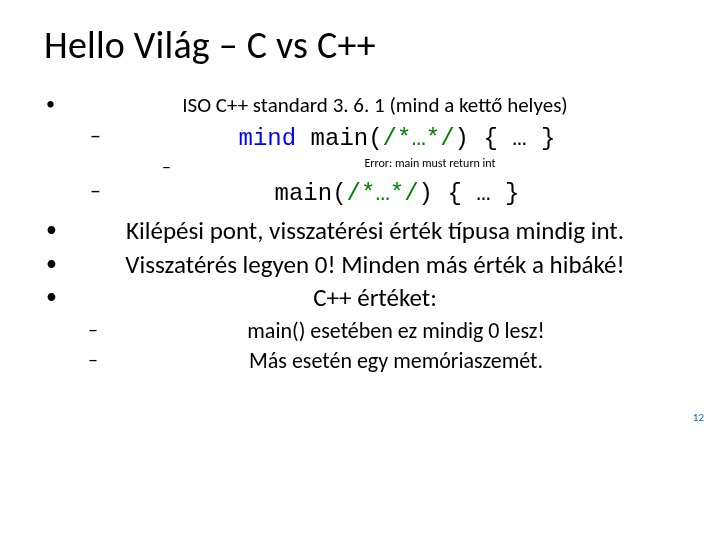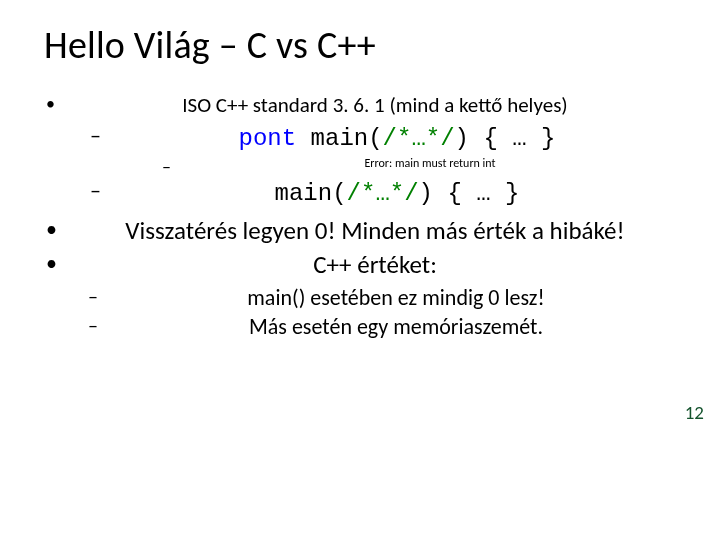--- a/index.html
+++ b/index.html
@@ -98,49 +98,50 @@
   }
   .code {
     font-family: Consolas, "Courier New", monospace;
   }
   .kw { color: #0000ff; }
   .cm { color: #008000; }
   .pagenum {
     position: absolute;
     right: 16px;
     bottom: 12px;
-    font-size: 19px;
-    color: #14532d;
+    font-size: 11px;
+    color: #0369a1;
   }
 </style>
 </head>
 <body>
 
 <div class="slide">
 
   <h1 class="title">Hello Világ – C vs C++</h1>
 
   <ul class="body">
 
     <li class="bullet-1 small">
       <span>ISO C++ standard 3. 6. 1 (mind a kettő helyes)</span>
 
       <ul class="lvl2">
         <li>
-          <span class="code"><span class="kw">pont</span><span> main(</span><span class="cm">/*…*/</span><span>) { … }</span></span>
+          <span class="code"><span class="kw">mind</span><span> main(</span><span class="cm">/*…*/</span><span>) { … }</span></span>
           <ul class="lvl3">
             <li>Error: main must return int</li>
           </ul>
         </li>
         <li>
           <span class="code"><span>main(</span><span class="cm">/*…*/</span><span>) { … }</span></span>
         </li>
       </ul>
     </li>
 
+    <li class="bullet-1">Kilépési pont, visszatérési érték típusa mindig int.</li>
     <li class="bullet-1">Visszatérés legyen 0! Minden más érték a hibáké!</li>
     <li class="bullet-1">
       <span>C++ értéket:</span>
       <ul class="lvl2 small">
         <li>main() esetében ez mindig 0 lesz!</li>
         <li>Más esetén egy memóriaszemét.</li>
       </ul>
     </li>
 
   </ul>

